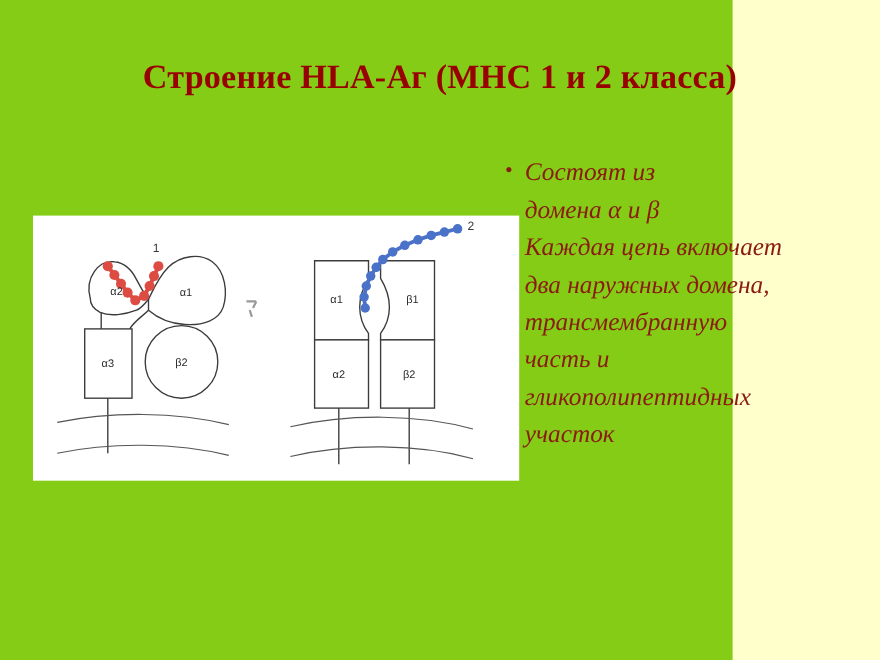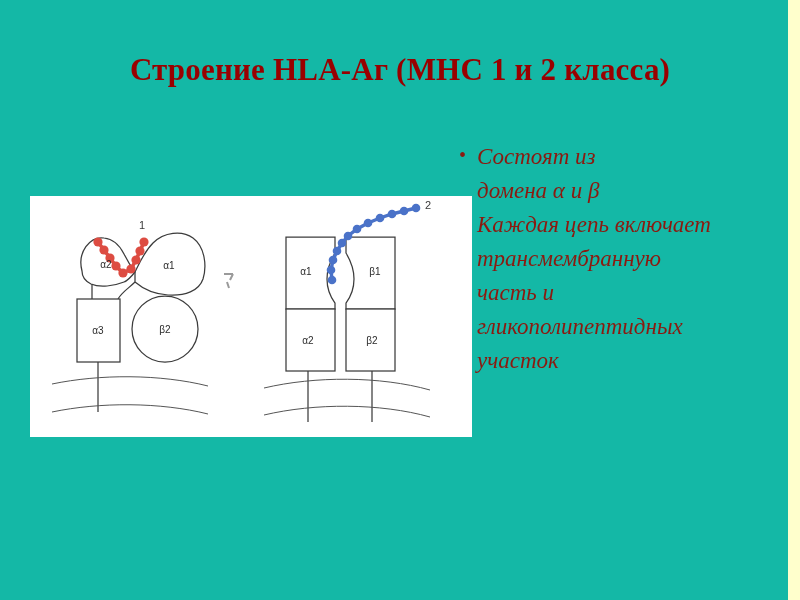--- a/index.html
+++ b/index.html
@@ -10,23 +10,23 @@
     width: 800px;
     height: 600px;
     background: #ffffcc;
     font-family: "Liberation Serif", serif;
     overflow: hidden;
     position: relative;
   }
   #slide {
     position: absolute;
     left: 0; top: 0;
-    width: 788px;
+    width: 666px;
     height: 600px;
-    background: #14b8a6;
+    background: #84cc16;
   }
   #slide-title {
     position: absolute;
     left: 0;
     top: 52px;
     width: 800px;
     text-align: center;
     color: #990000;
     font-family: "Liberation Serif", serif;
     font-weight: bold;
@@ -223,20 +223,21 @@
     <div class="bullet-row">
       <div class="bullet-dot">•</div>
       <div class="bullet-text">
         <div>Состоят из</div>
         <div>домена α и β</div>
       </div>
     </div>
 
     <div class="para">
       <div>Каждая цепь включает</div>
+      <div>два наружных домена,</div>
       <div>трансмембранную</div>
       <div>часть и</div>
       <div>гликополипептидных</div>
       <div>участок</div>
     </div>
 
   </div>
 
 </div>
 

